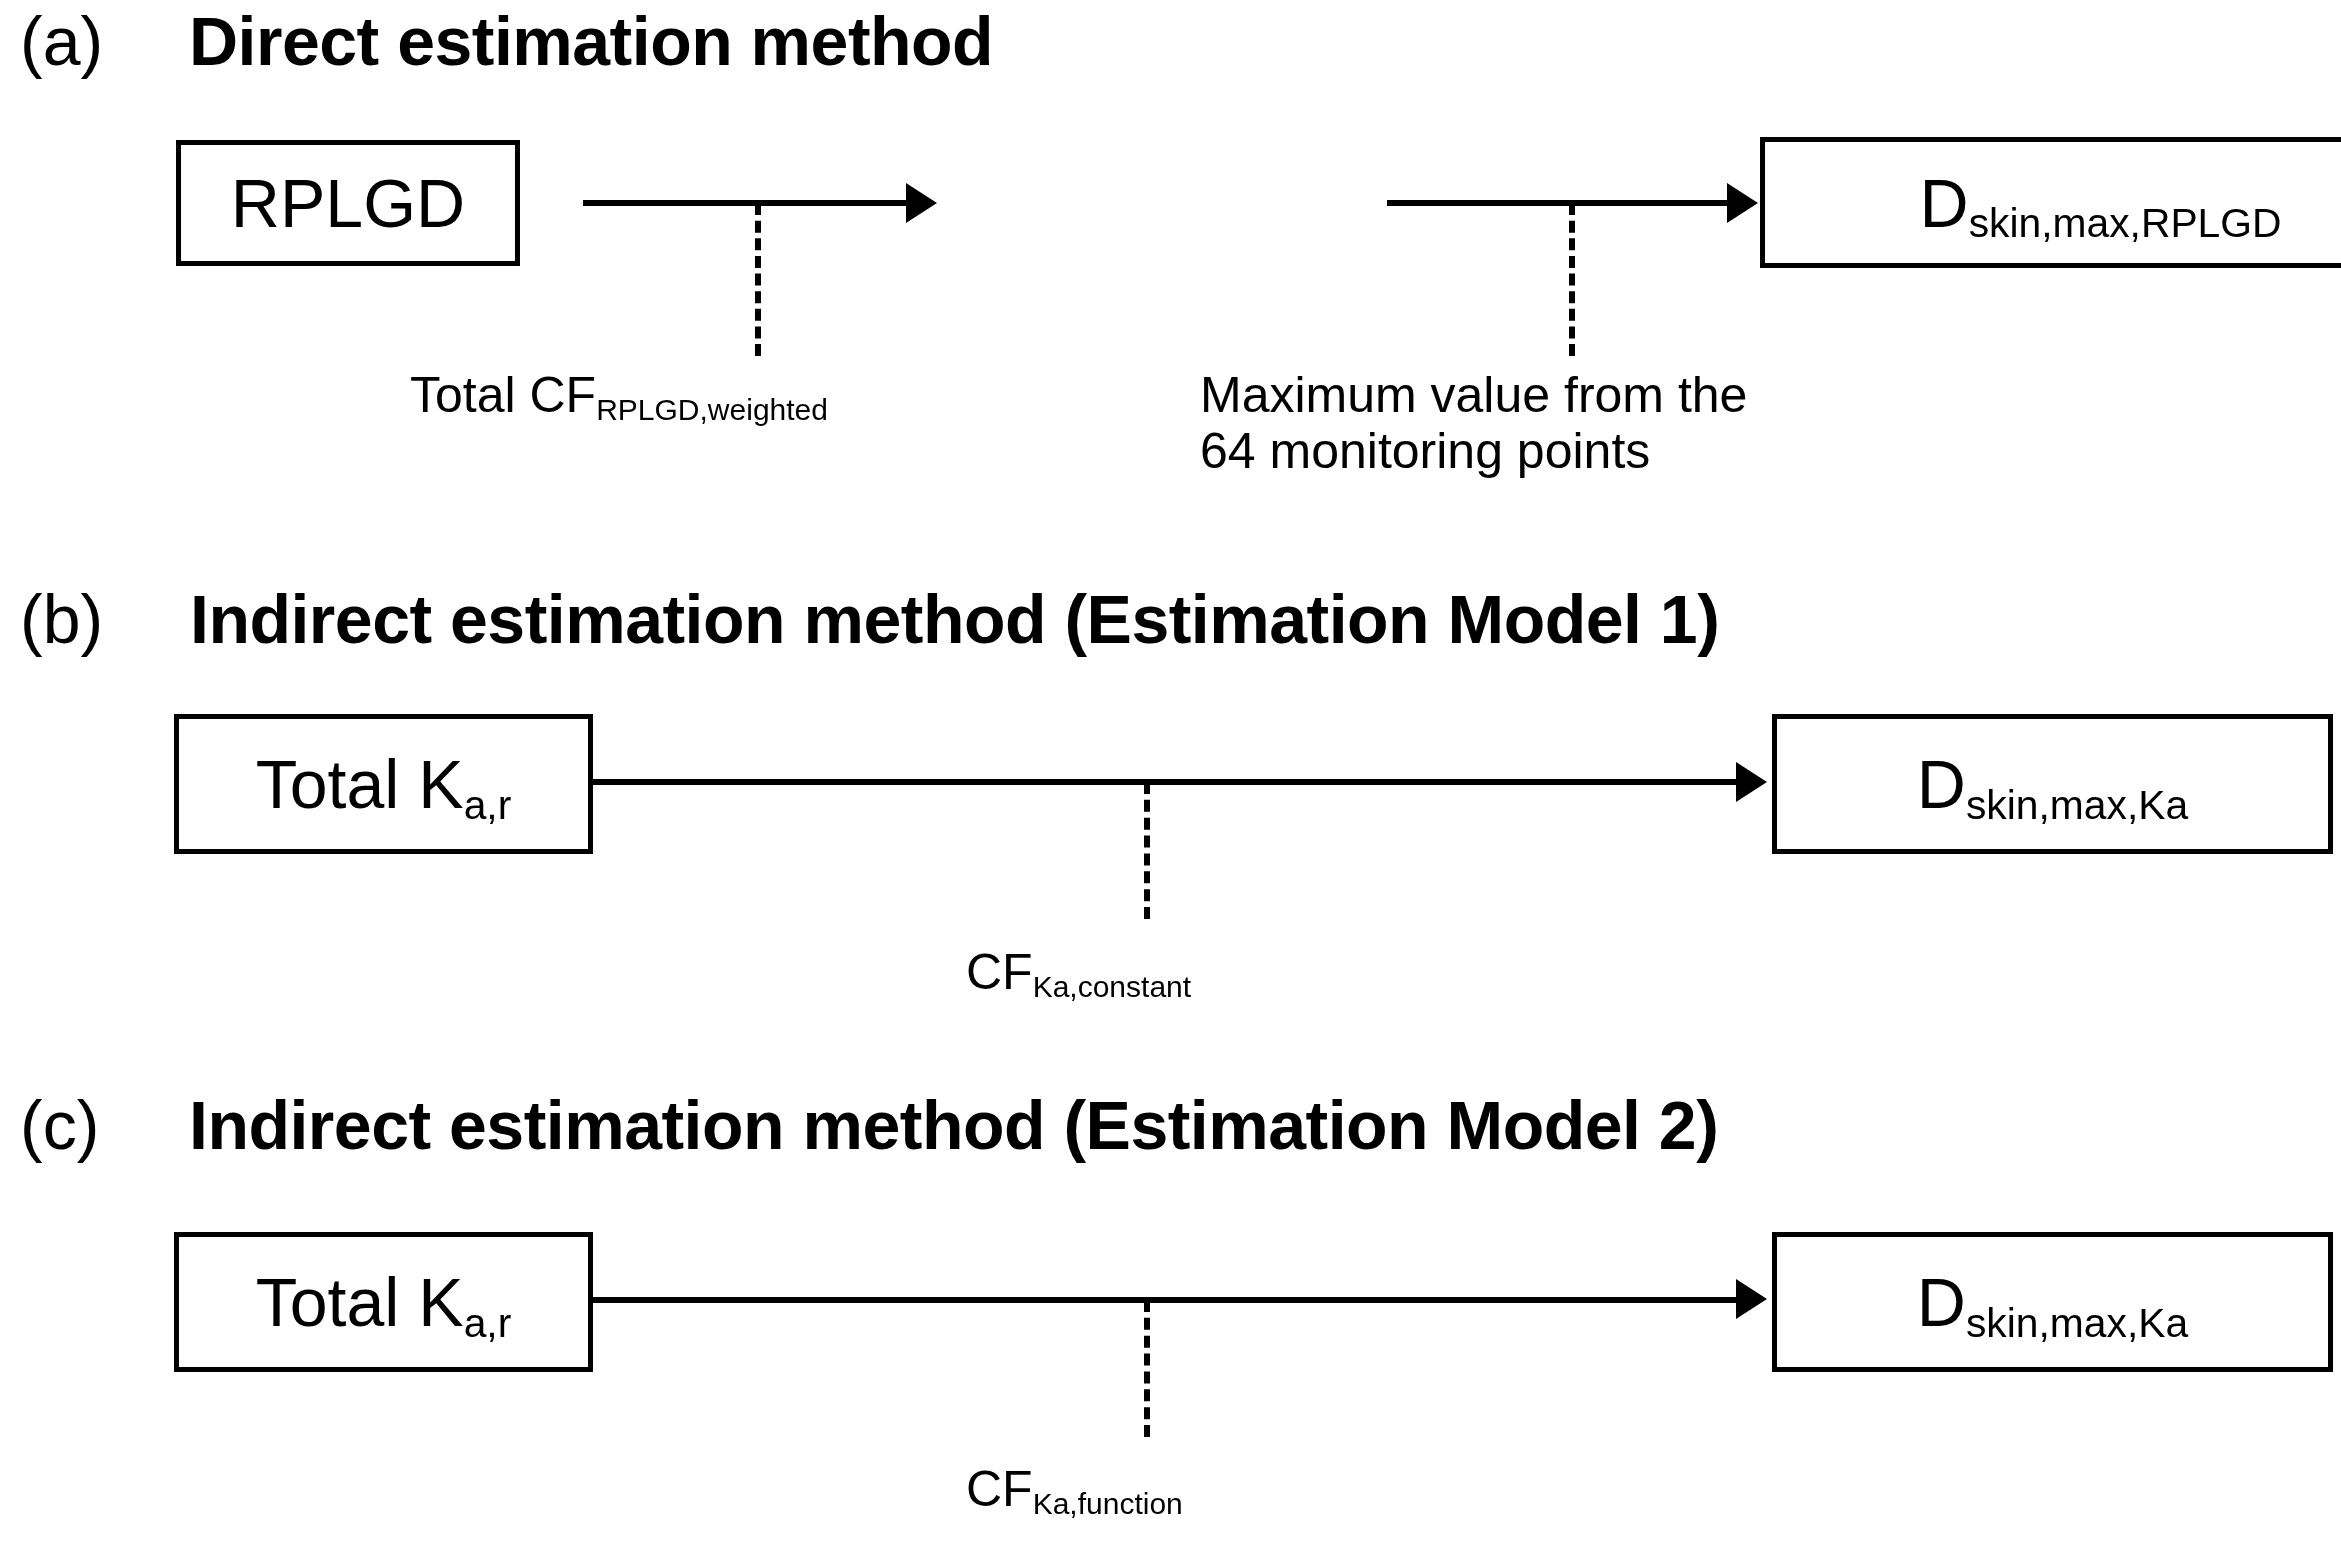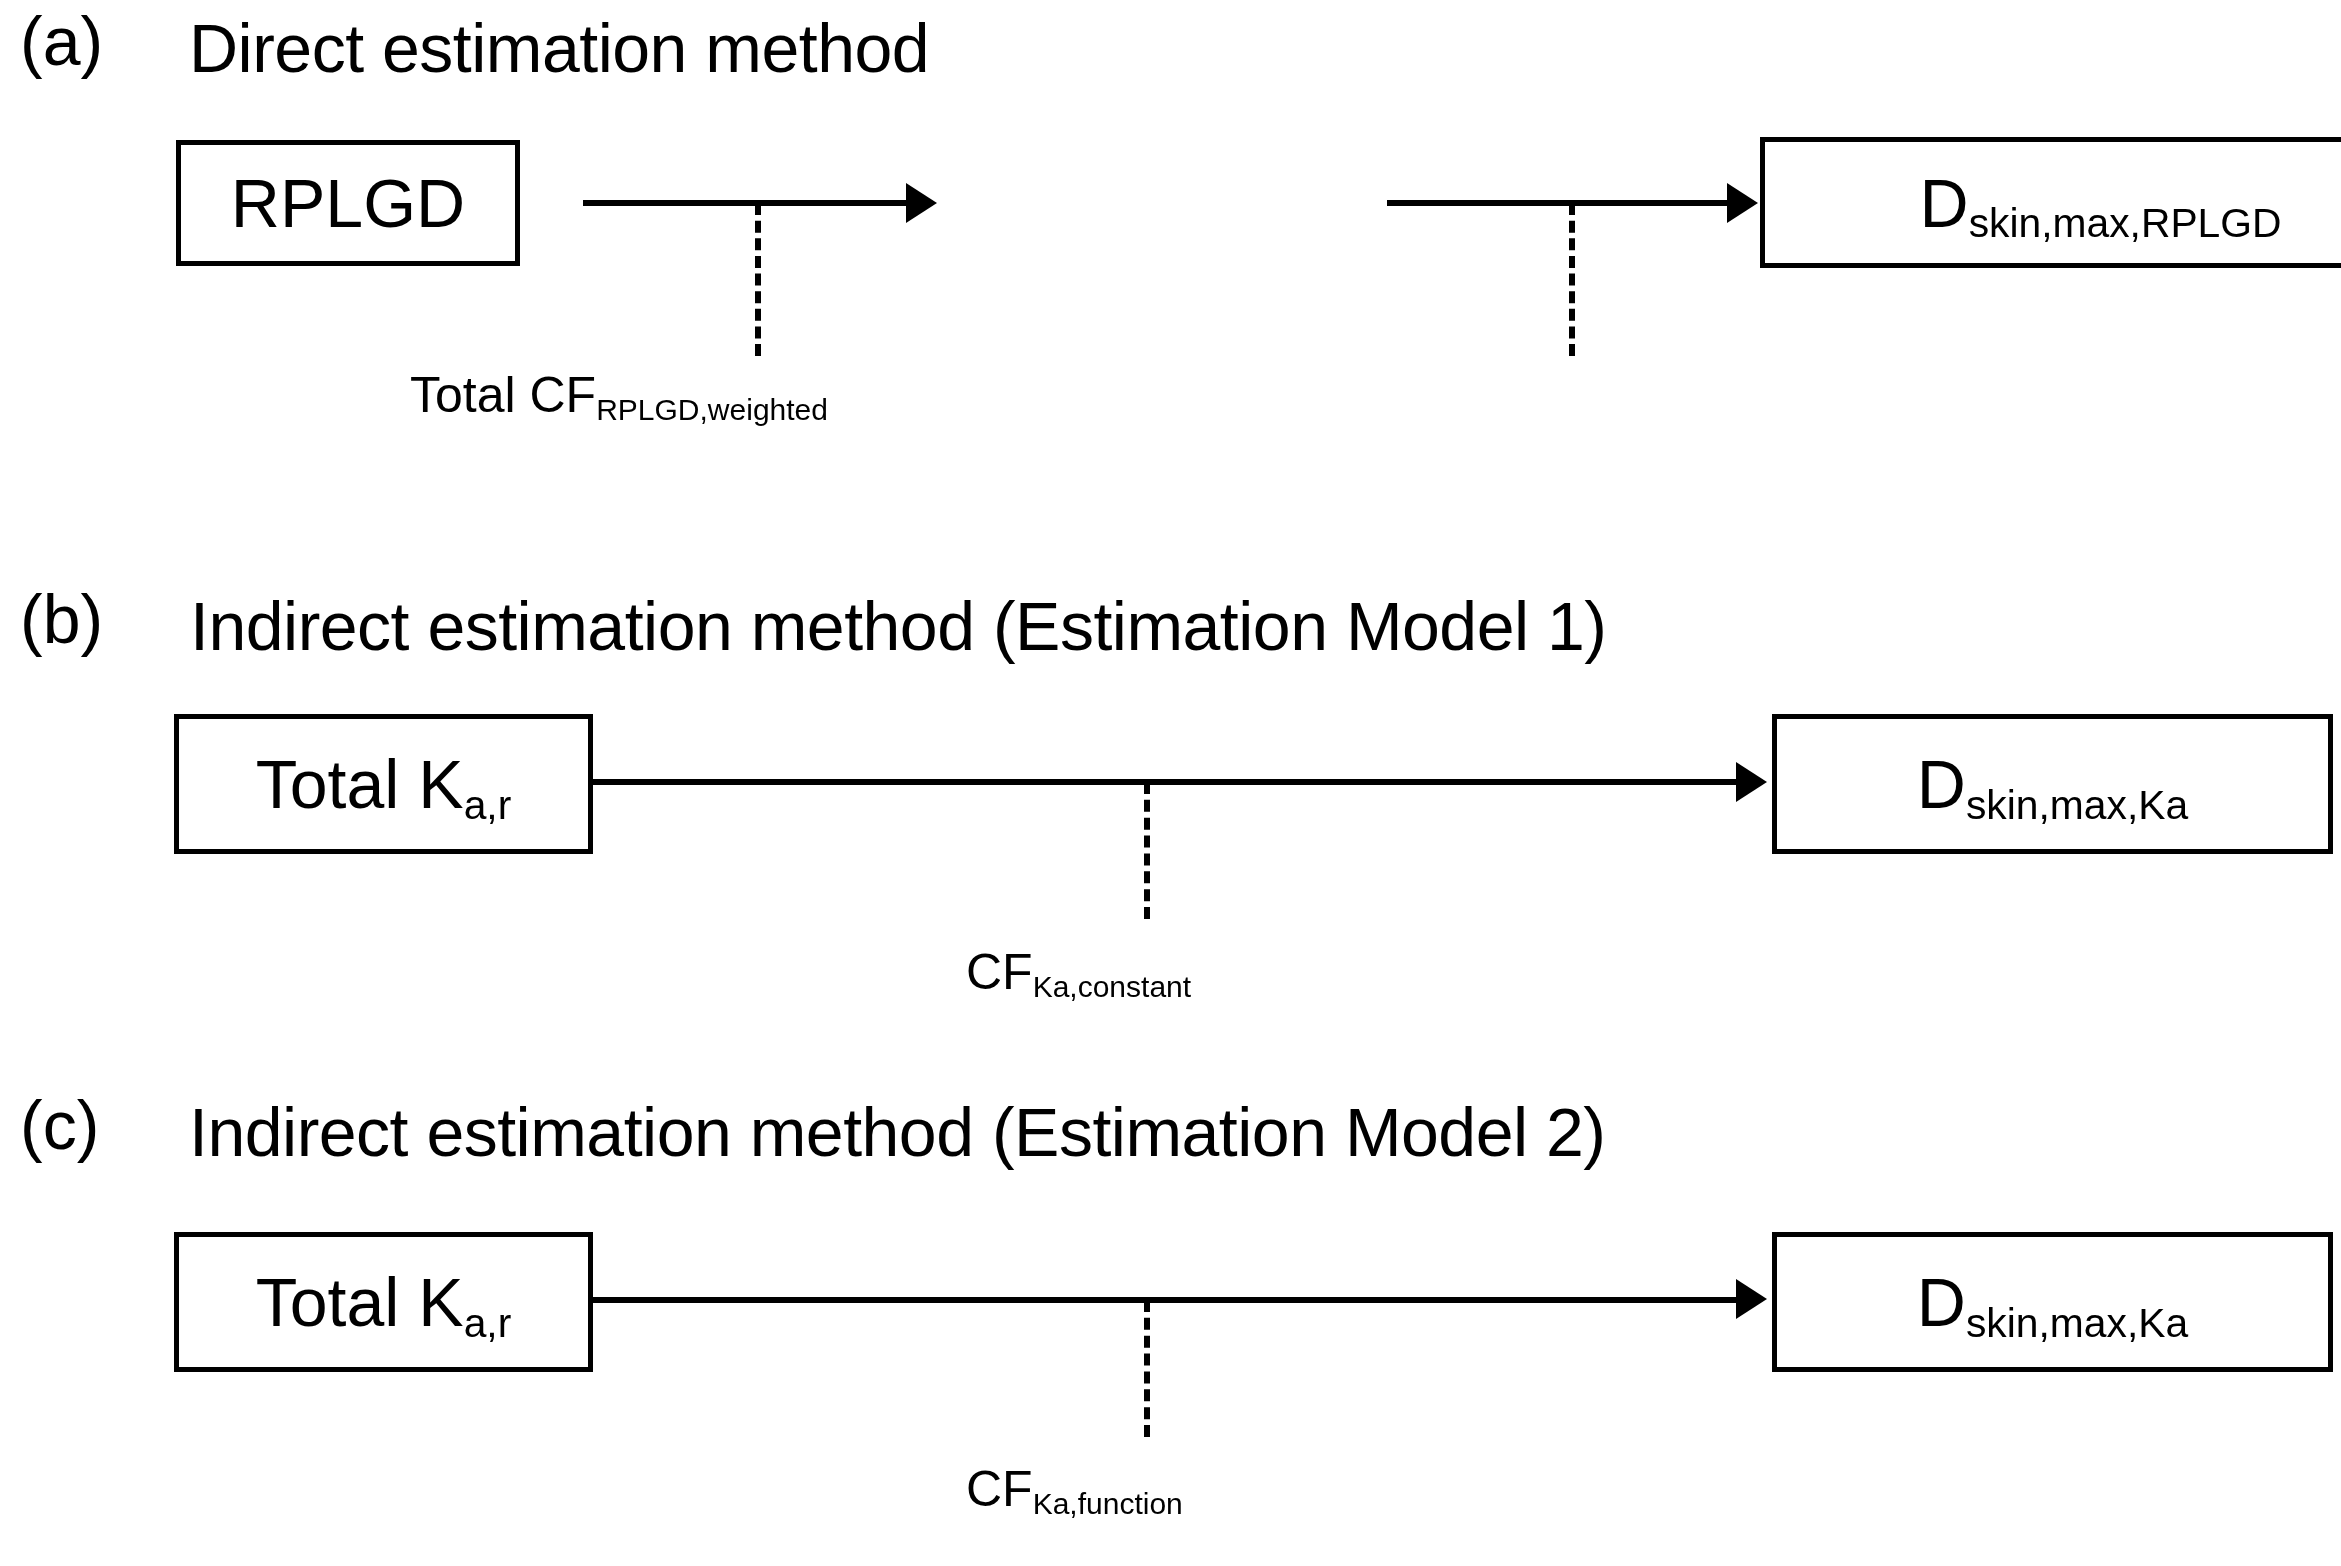--- a/index.html
+++ b/index.html
@@ -14,25 +14,24 @@
   .panel-label{
     position:absolute;
     font-size:68px;
     font-weight:400;
     line-height:1;
     white-space:nowrap;
   }
   .panel-title{
     position:absolute;
     font-size:68px;
-    font-weight:400;
+    font-weight:700;
     line-height:1;
     white-space:nowrap;
     letter-spacing:-0.5px;
-    margin-top:7px;
   }
 
   
   .fbox{
     position:absolute;
     box-sizing:border-box;
     border:5.4px solid #000;
     background:#fff;
     display:flex;
     align-items:center;
@@ -109,20 +108,24 @@
   <div class="fbox" style="left:1760px;top:137px;width:681px;height:131px;">
     <span class="btext">
       <span>D</span><sub>skin,max,RPLGD</sub>
     </span>
   </div>
 
   <div class="caption" style="left:410px;top:367px;">
     <span>Total CF</span><sub>RPLGD,weighted</sub>
   </div>
 
+  <div class="caption multiline" style="left:1200px;top:367px;width:900px;">
+    <div>Maximum value from the</div>
+    <div>64 monitoring points</div>
+  </div>
 
   <div class="panel-label" style="left:20px;top:585px;">(b)</div>
   <div class="panel-title" style="left:190px;top:585px;">Indirect estimation method (Estimation Model 1)</div>
 
   <div class="fbox" style="left:174px;top:714px;width:419px;height:140px;">
     <span class="btext">
       <span>Total K</span><sub>a,r</sub>
     </span>
   </div>
 

